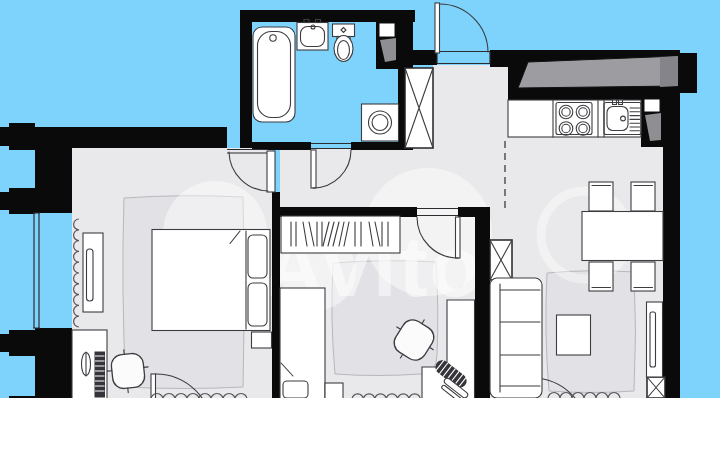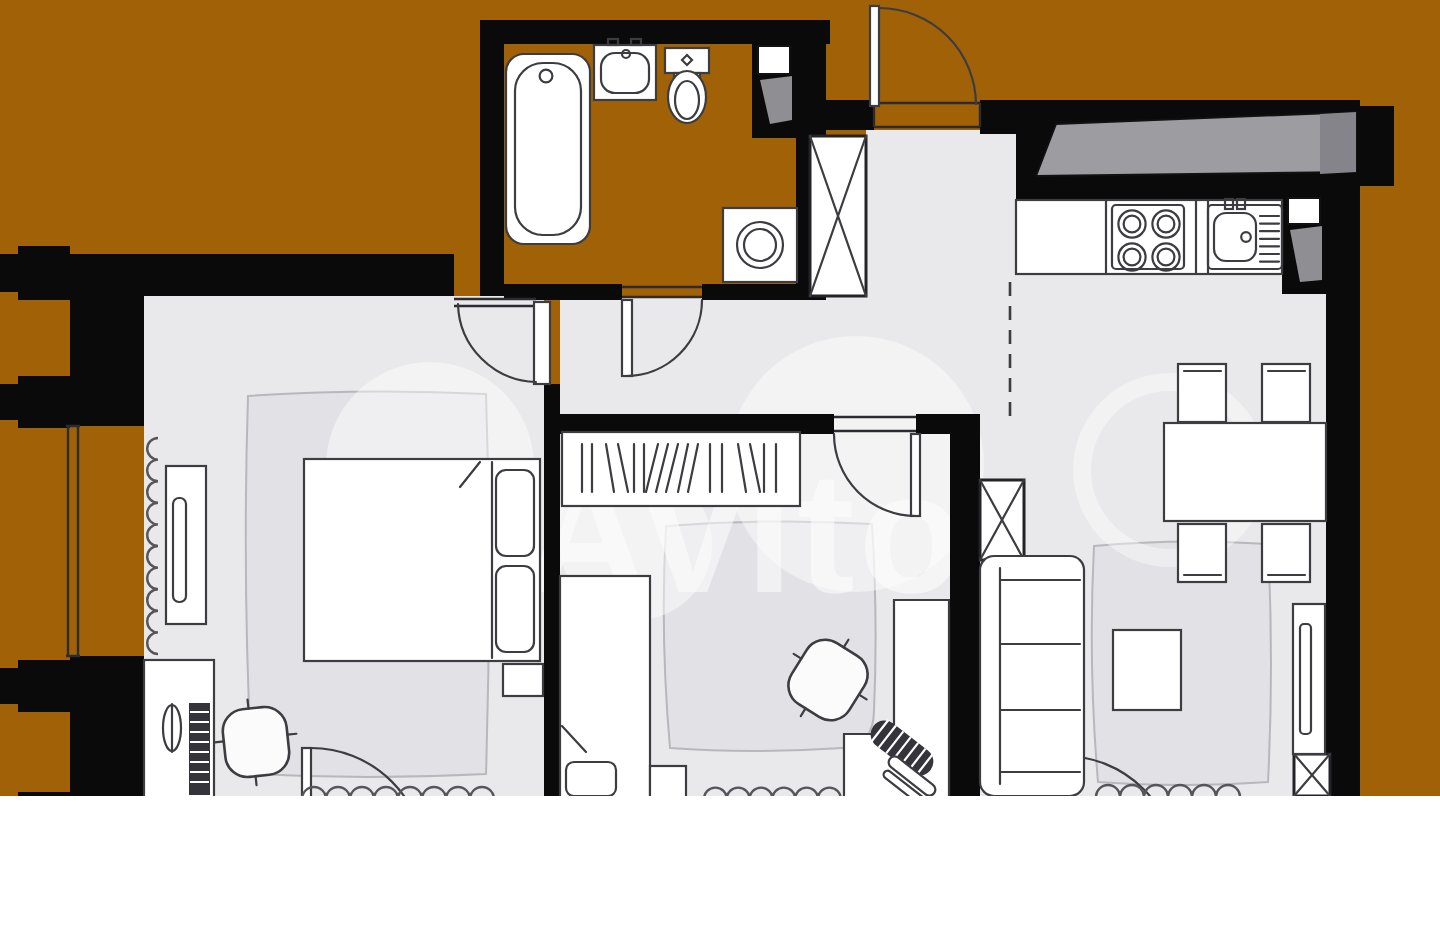--- a/index.html
+++ b/index.html
@@ -1,16 +1,16 @@
 <!DOCTYPE html>
 <html><head>
 <meta charset="utf-8">
 <style>
   html,body{margin:0;padding:0;background:#ffffff;}
-  .canvas{position:relative;width:720px;height:398px;background:#a16207;overflow:hidden;
+  .canvas{position:relative;width:720px;height:398px;background:#7dd3fc;overflow:hidden;
           font-family:"Liberation Sans",sans-serif;}
   svg{position:absolute;left:0;top:0;}
   .wall{fill:#0a0a0a;}
   .floor{fill:#e9e9ec;}
   .rug{fill:#e2e2e6;stroke:#b7b7bc;stroke-width:1;}
   .ln{fill:none;stroke:#3c3c41;stroke-width:1.1;stroke-linecap:round;}
   .thin{fill:none;stroke:#2c2c30;stroke-width:1.2;}
   .fw{fill:#ffffff;stroke:#3c3c41;stroke-width:1.1;}
   .fw2{fill:#ffffff;stroke:#232327;stroke-width:1.5;}
   .gray{fill:#8e8e93;}

